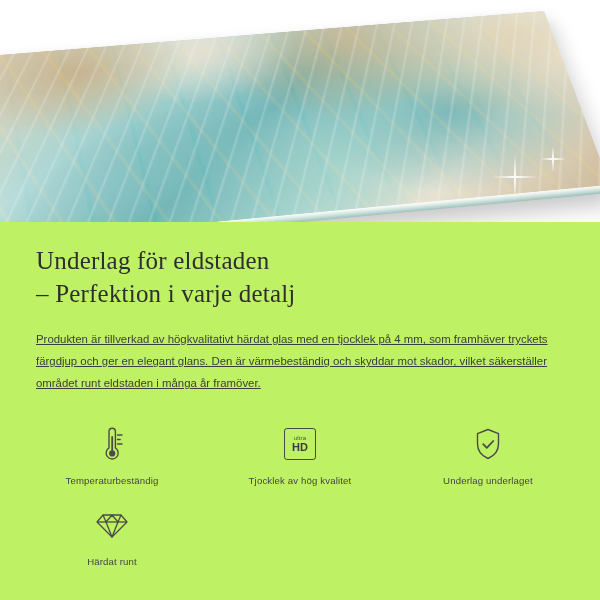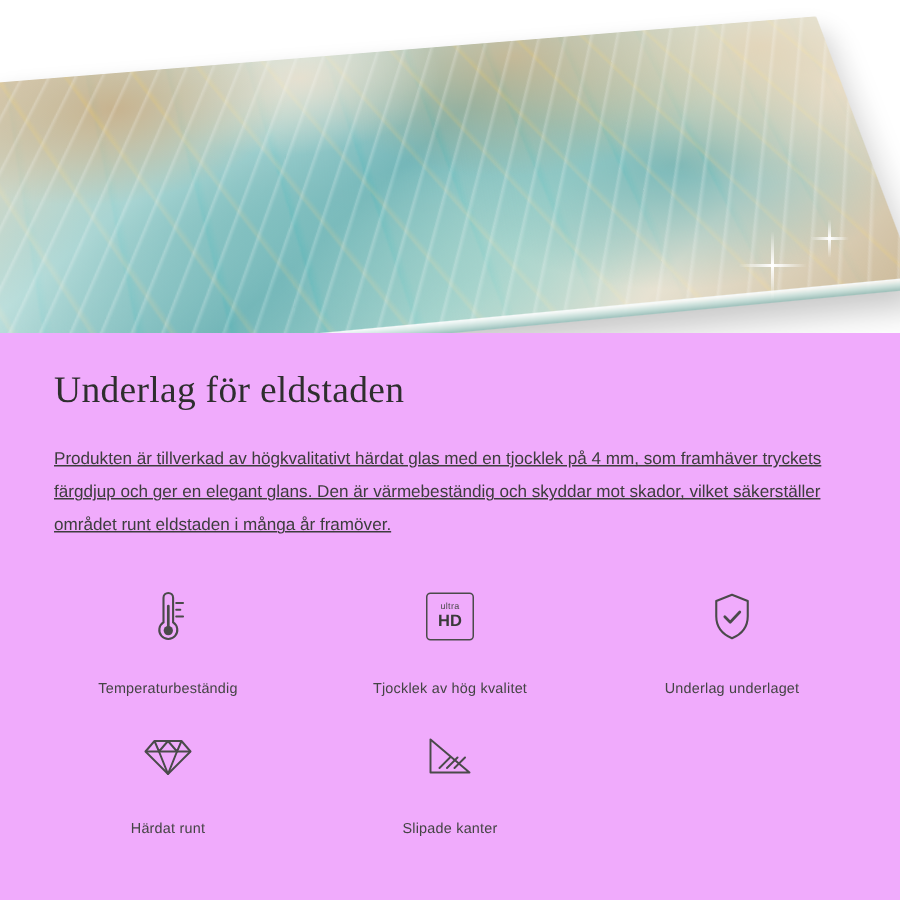--- a/index.html
+++ b/index.html
@@ -11,21 +11,21 @@
     height: 600px;
     background: #ffffff;
     font-family: "Liberation Sans", sans-serif;
     color: #333333;
     overflow: hidden;
   }
   .page {
     position: relative;
     width: 600px;
     height: 600px;
-    background: #f0abfc;
+    background: #bef264;
   }
 
   
   .hero {
     position: relative;
     width: 600px;
     height: 222px;
     overflow: hidden;
     background: #ffffff;
   }
@@ -148,21 +148,21 @@
   }
   .feature-icon {
     width: 46px;
     height: 46px;
     display: flex;
     align-items: center;
     justify-content: center;
     color: #4a4a4a;
   }
   .feature-label {
-    margin-top: 20px;
+    margin-top: 8px;
     font-size: 9.6px;
     color: #444444;
     text-align: center;
     letter-spacing: 0.15px;
   }
   .ultrahd {
     width: 30px;
     height: 30px;
     border: 1.4px solid #4a4a4a;
     border-radius: 3px;
@@ -196,20 +196,21 @@
       <div class="hero-glare"></div>
       <div class="hero-edge"></div>
     </div>
     <div class="sparkle"></div>
     <div class="sparkle small"></div>
   </div>
 
   <div class="content">
     <h1 class="title">
       <span>Underlag för eldstaden</span>
+      <span class="line2">– Perfektion i varje detalj</span>
     </h1>
     <p class="desc">Produkten är tillverkad av högkvalitativt härdat glas med en tjocklek på 4 mm, som framhäver tryckets färgdjup och ger en elegant glans. Den är värmebeständig och skyddar mot skador, vilket säkerställer området runt eldstaden i många år framöver.</p>
   </div>
 
   <div class="features">
 
     <div class="feature">
       <div class="feature-icon">
         <svg width="34" height="38" viewBox="0 0 34 38" fill="none" stroke="#4a4a4a" stroke-width="1.4" stroke-linecap="round">
           <path d="M14 6.5a3.2 3.2 0 0 1 6.4 0v16.4a6 6 0 1 1-6.4 0V6.5z"></path>
@@ -248,27 +249,16 @@
         <svg width="36" height="34" viewBox="0 0 36 34" fill="none" stroke="#4a4a4a" stroke-width="1.3" stroke-linejoin="round">
           <path d="M9 7h18l6 7-15 15L3 14 9 7z"></path>
           <path d="M3 14h30"></path>
           <path d="M9 7l3 7 6-7 6 7 3-7"></path>
           <path d="M12 14l6 15 6-15"></path>
         </svg>
       </div>
       <div class="feature-label">Härdat runt</div>
     </div>
 
-    <div class="feature">
-      <div class="feature-icon">
-        <svg width="34" height="32" viewBox="0 0 34 32" fill="none" stroke="#4a4a4a" stroke-width="1.3" stroke-linecap="round" stroke-linejoin="round">
-          <path d="M4 27h26L4 5v22z"></path>
-          <path d="M10 24l7-7"></path>
-          <path d="M15 24l7-7"></path>
-          <path d="M20 24l7-7"></path>
-        </svg>
-      </div>
-      <div class="feature-label">Slipade kanter</div>
-    </div>
 
 
   </div>
 </div>
 
 </body></html>

